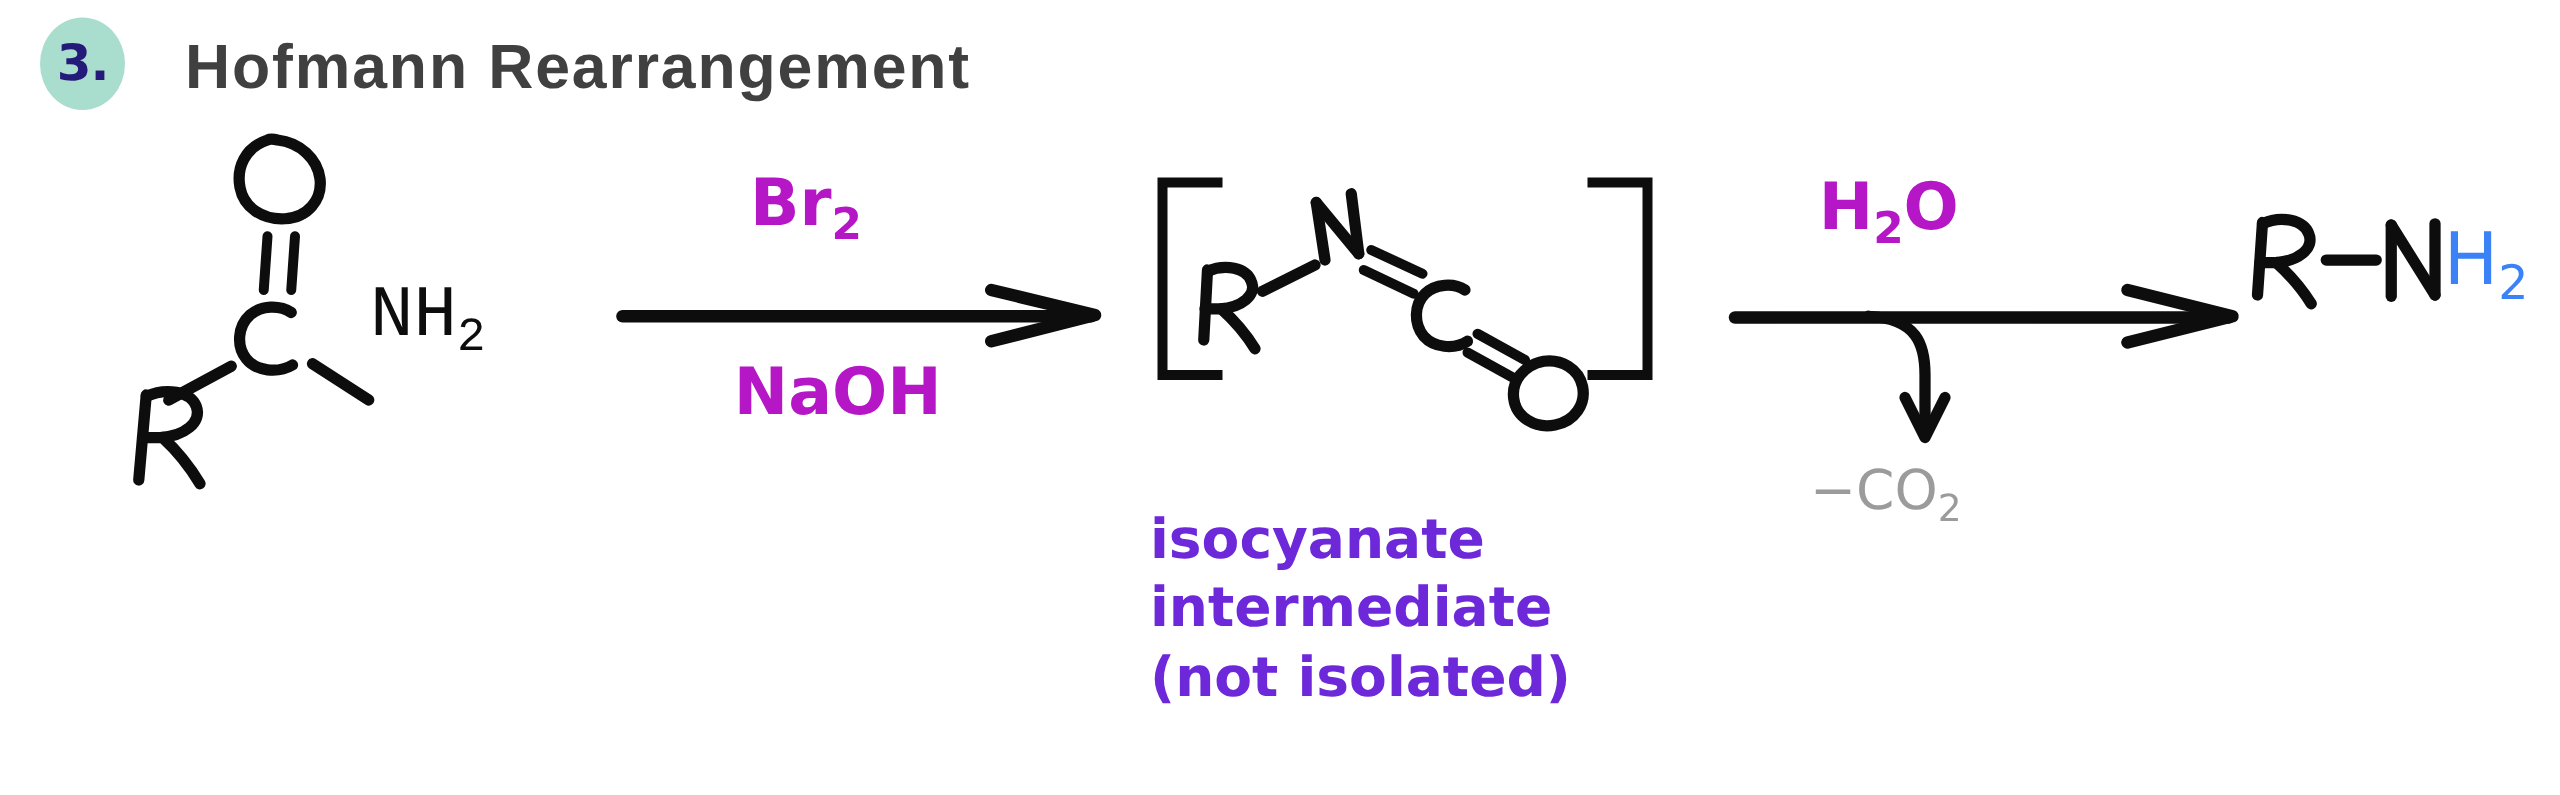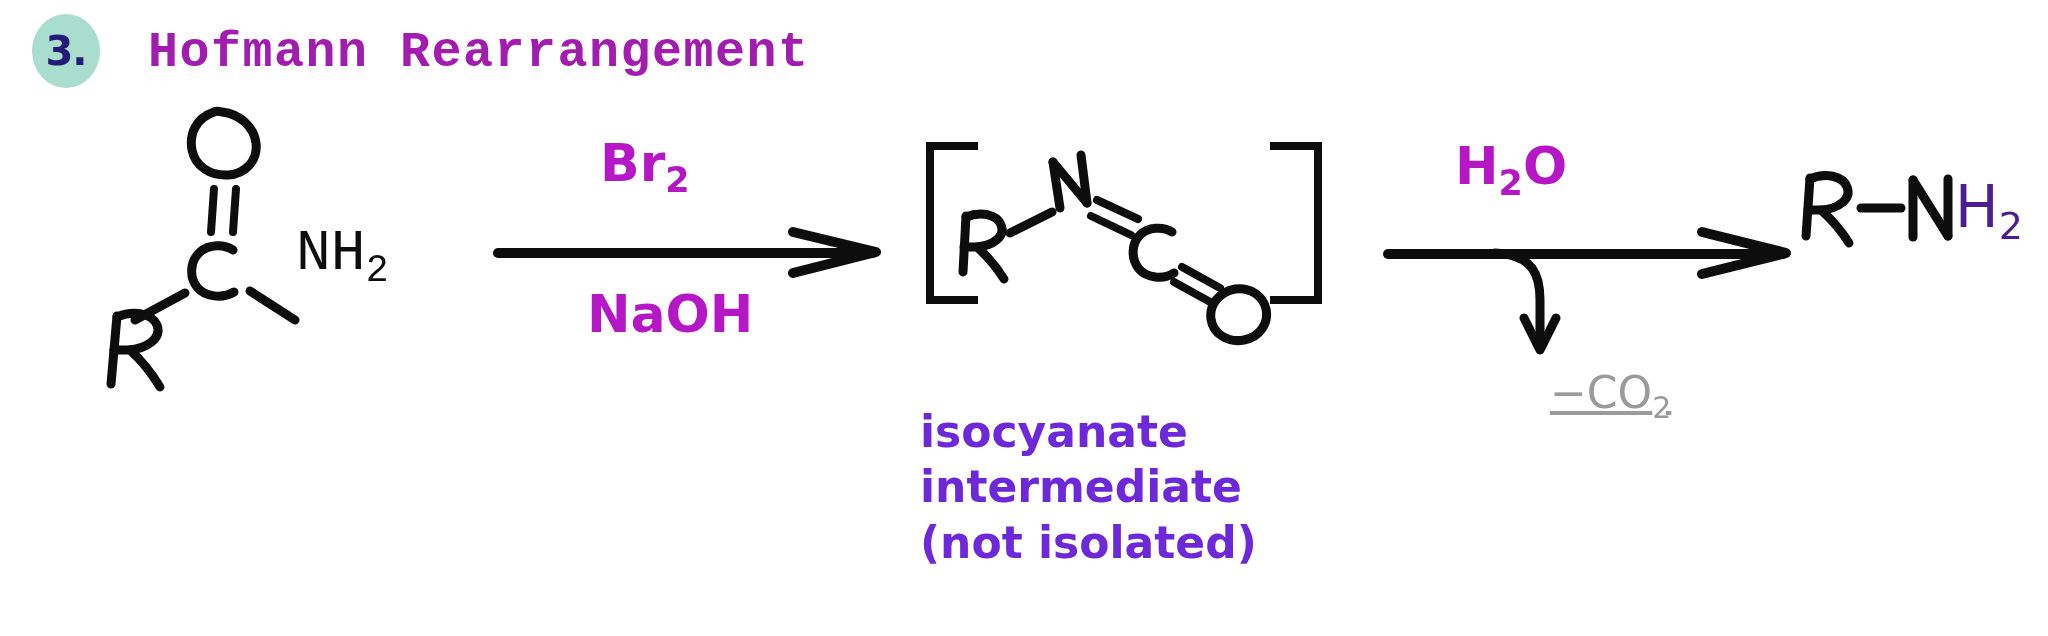--- a/index.html
+++ b/index.html
@@ -80,45 +80,45 @@
     font-family: "DejaVu Sans", sans-serif;
     font-size: 40px;
     font-weight: 700;
     color: #231a79;
     letter-spacing: -1px;
   }
   .title-text {
     position: absolute;
     left: 148px;
     top: 24px;
-    font-family: Liberation Mono, monospace;
+    font-family: Liberation Sans, sans-serif;
     font-size: 50px;
     font-weight: 600;
-    color: #a21caf;
+    color: #404040;
     letter-spacing: 1.5px;
     white-space: nowrap;
   }
   .chem-label {
     position: absolute;
     font-family: "DejaVu Sans", sans-serif;
     font-weight: 500;
     color: #0d0d0d;
     white-space: nowrap;
     line-height: 1;
   }
   .chem-atom {
     font-size: 58px;
   }
   .chem-sub {
     font-size: 38px;
     vertical-align: -0.32em;
     letter-spacing: 0;
   }
   .magenta-txt {
-    color: #4c1d95;
+    color: #3b82f6;
     text-align: center;
   }
   .reagent-label {
     position: absolute;
     font-family: "DejaVu Sans", sans-serif;
     font-size: 52px;
     font-weight: 600;
     color: #b516c6;
     white-space: nowrap;
     line-height: 1;
@@ -292,21 +292,21 @@
   <div class="reagent-label" style="left:587px; top:288px;">NaOH</div>
 
   <div class="caption-block" style="left:920px; top:404px;">isocyanate
 intermediate
 (not isolated)</div>
 
   <div class="reagent-label" style="left:1455px; top:140px;">
     <span>H</span><span class="chem-sub">2</span><span>O</span>
   </div>
 
-  <div class="byproduct-label" style="left:1550px; top:371px;text-decoration:underline;">
+  <div class="byproduct-label" style="left:1448px; top:371px;">
     <span>−CO</span><span class="chem-sub">2</span>
   </div>
 
   <div class="chem-label chem-atom magenta-txt" style="left:1955px; top:178px;">
     <span>H</span><span class="chem-sub">2</span>
   </div>
 
   <div class="sr-hidden">R-N=C=O</div>
   <div class="sr-hidden">R−NH2</div>
 

